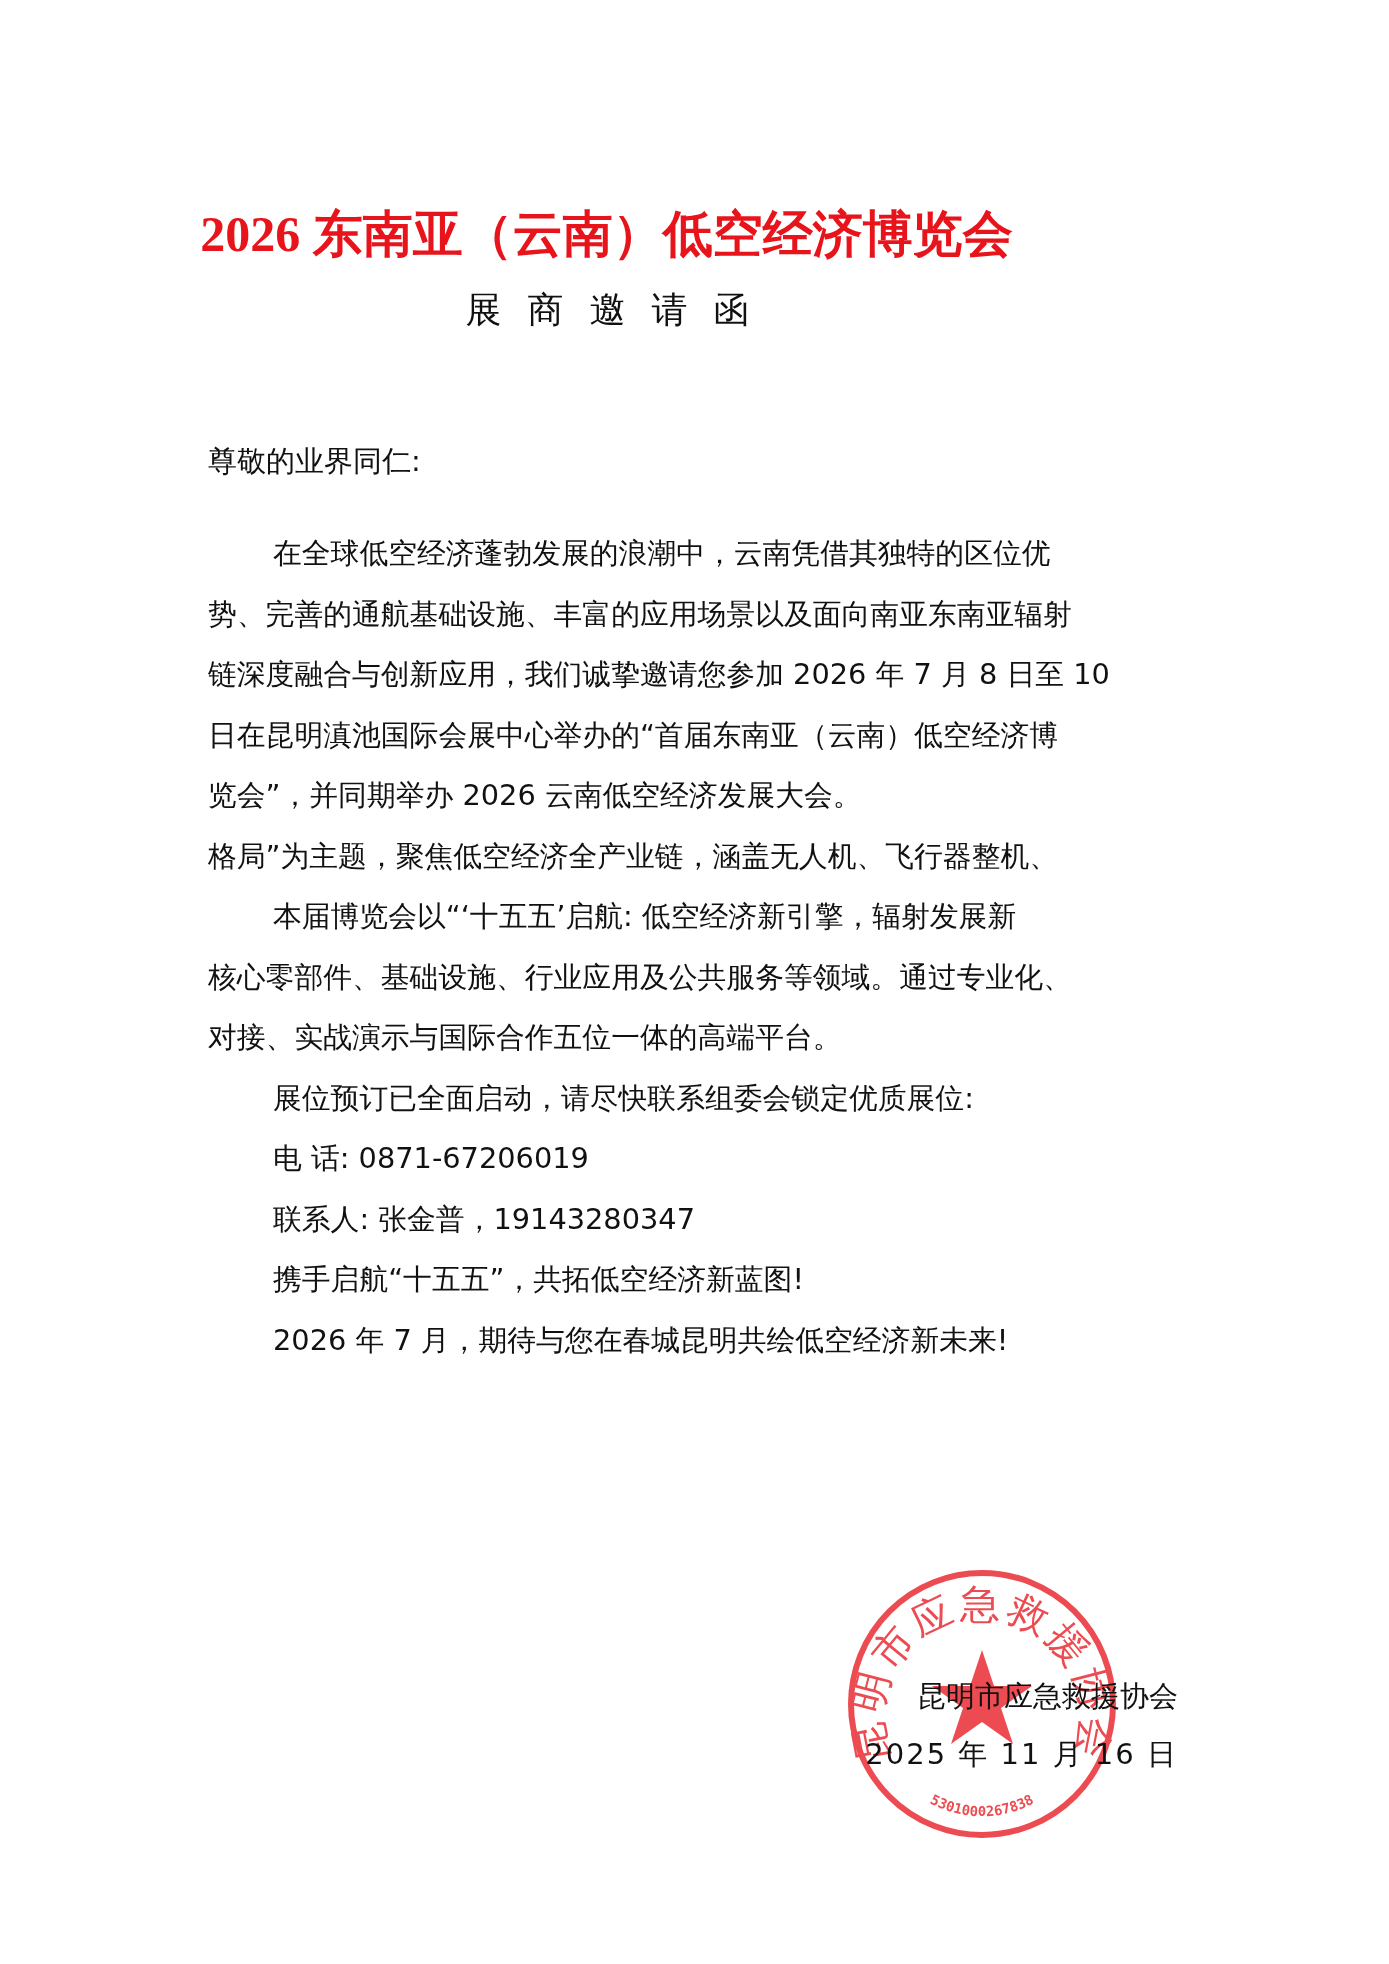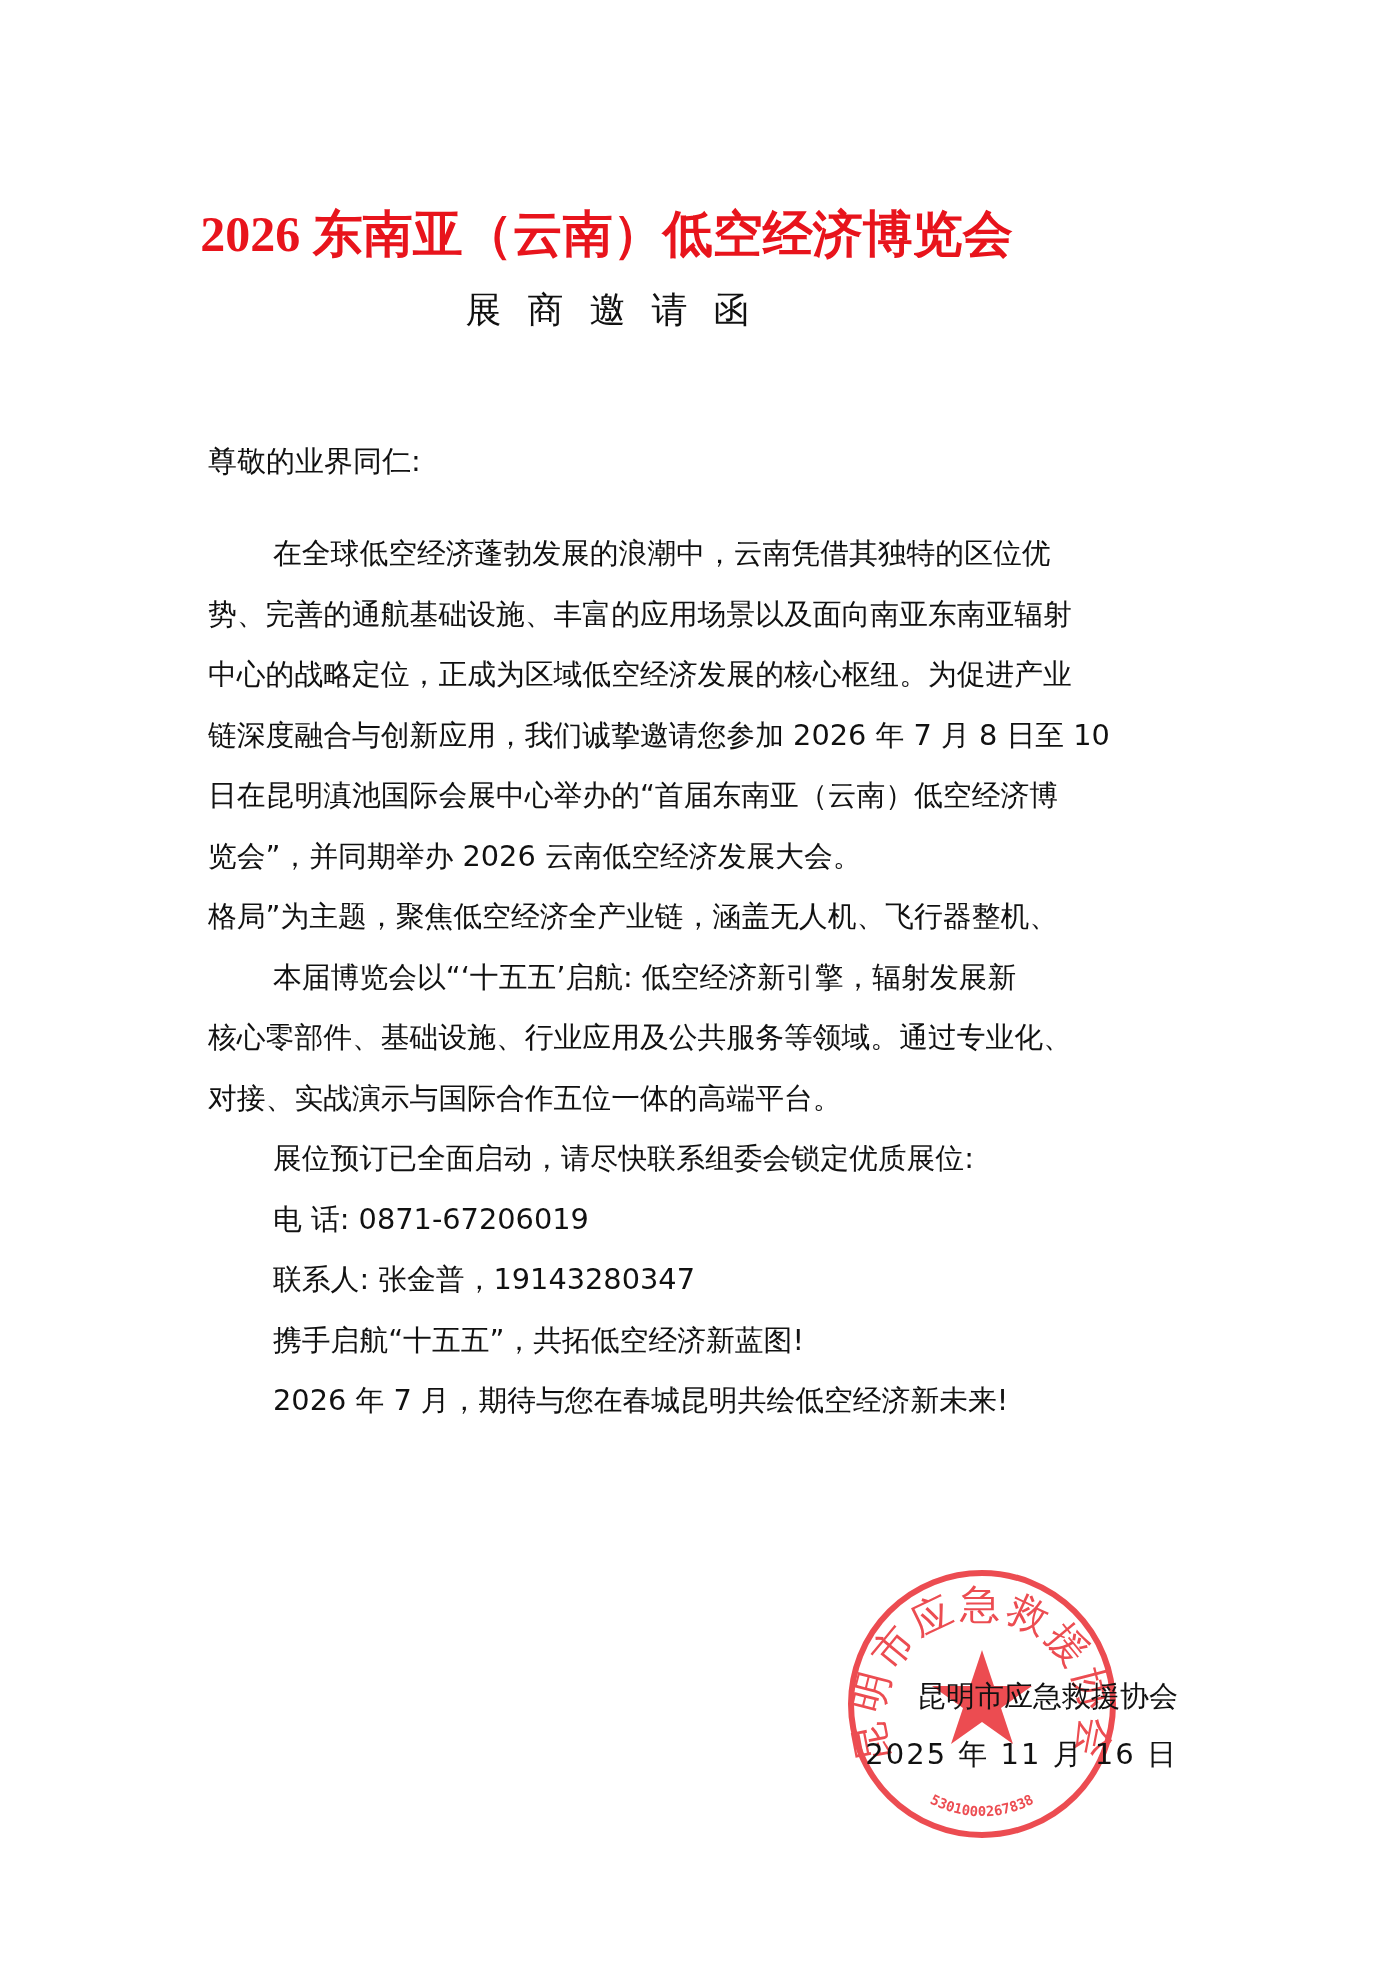--- a/index.html
+++ b/index.html
@@ -36,21 +36,20 @@
 <div class="subtitle">
   <span>展商邀请函</span>
 </div>
 
 <div class="salutation">尊敬的业界同仁:</div>
 
 <div class="body">
   <div>
     <div class="line indent">在全球低空经济蓬勃发展的浪潮中，云南凭借其独特的区位优</div>
     <div class="line">势、完善的通航基础设施、丰富的应用场景以及面向南亚东南亚辐射</div>
-    <div class="line">中心的战略定位，正成为区域低空经济发展的核心枢纽。为促进产业</div>
     <div class="line">链深度融合与创新应用，我们诚挚邀请您参加 2026 年 7 月 8 日至 10</div>
     <div class="line">日在昆明滇池国际会展中心举办的“首届东南亚（云南）低空经济博</div>
     <div class="line">览会”，并同期举办 2026 云南低空经济发展大会。</div>
   </div>
   <div>
     <div class="line">格局”为主题，聚焦低空经济全产业链，涵盖无人机、飞行器整机、</div>
     <div class="line indent">本届博览会以“‘十五五’启航: 低空经济新引擎，辐射发展新</div>
     <div class="line">核心零部件、基础设施、行业应用及公共服务等领域。通过专业化、</div>
     <div class="line">对接、实战演示与国际合作五位一体的高端平台。</div>
   </div>

